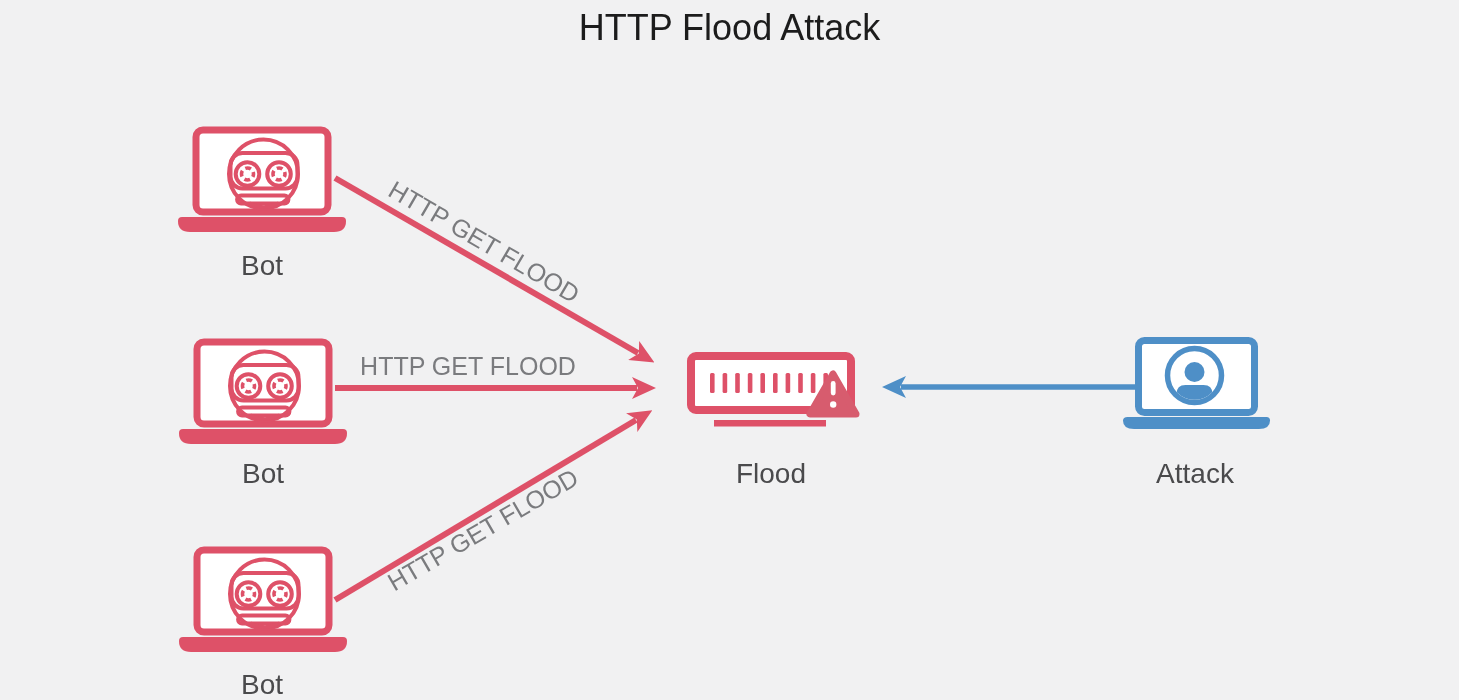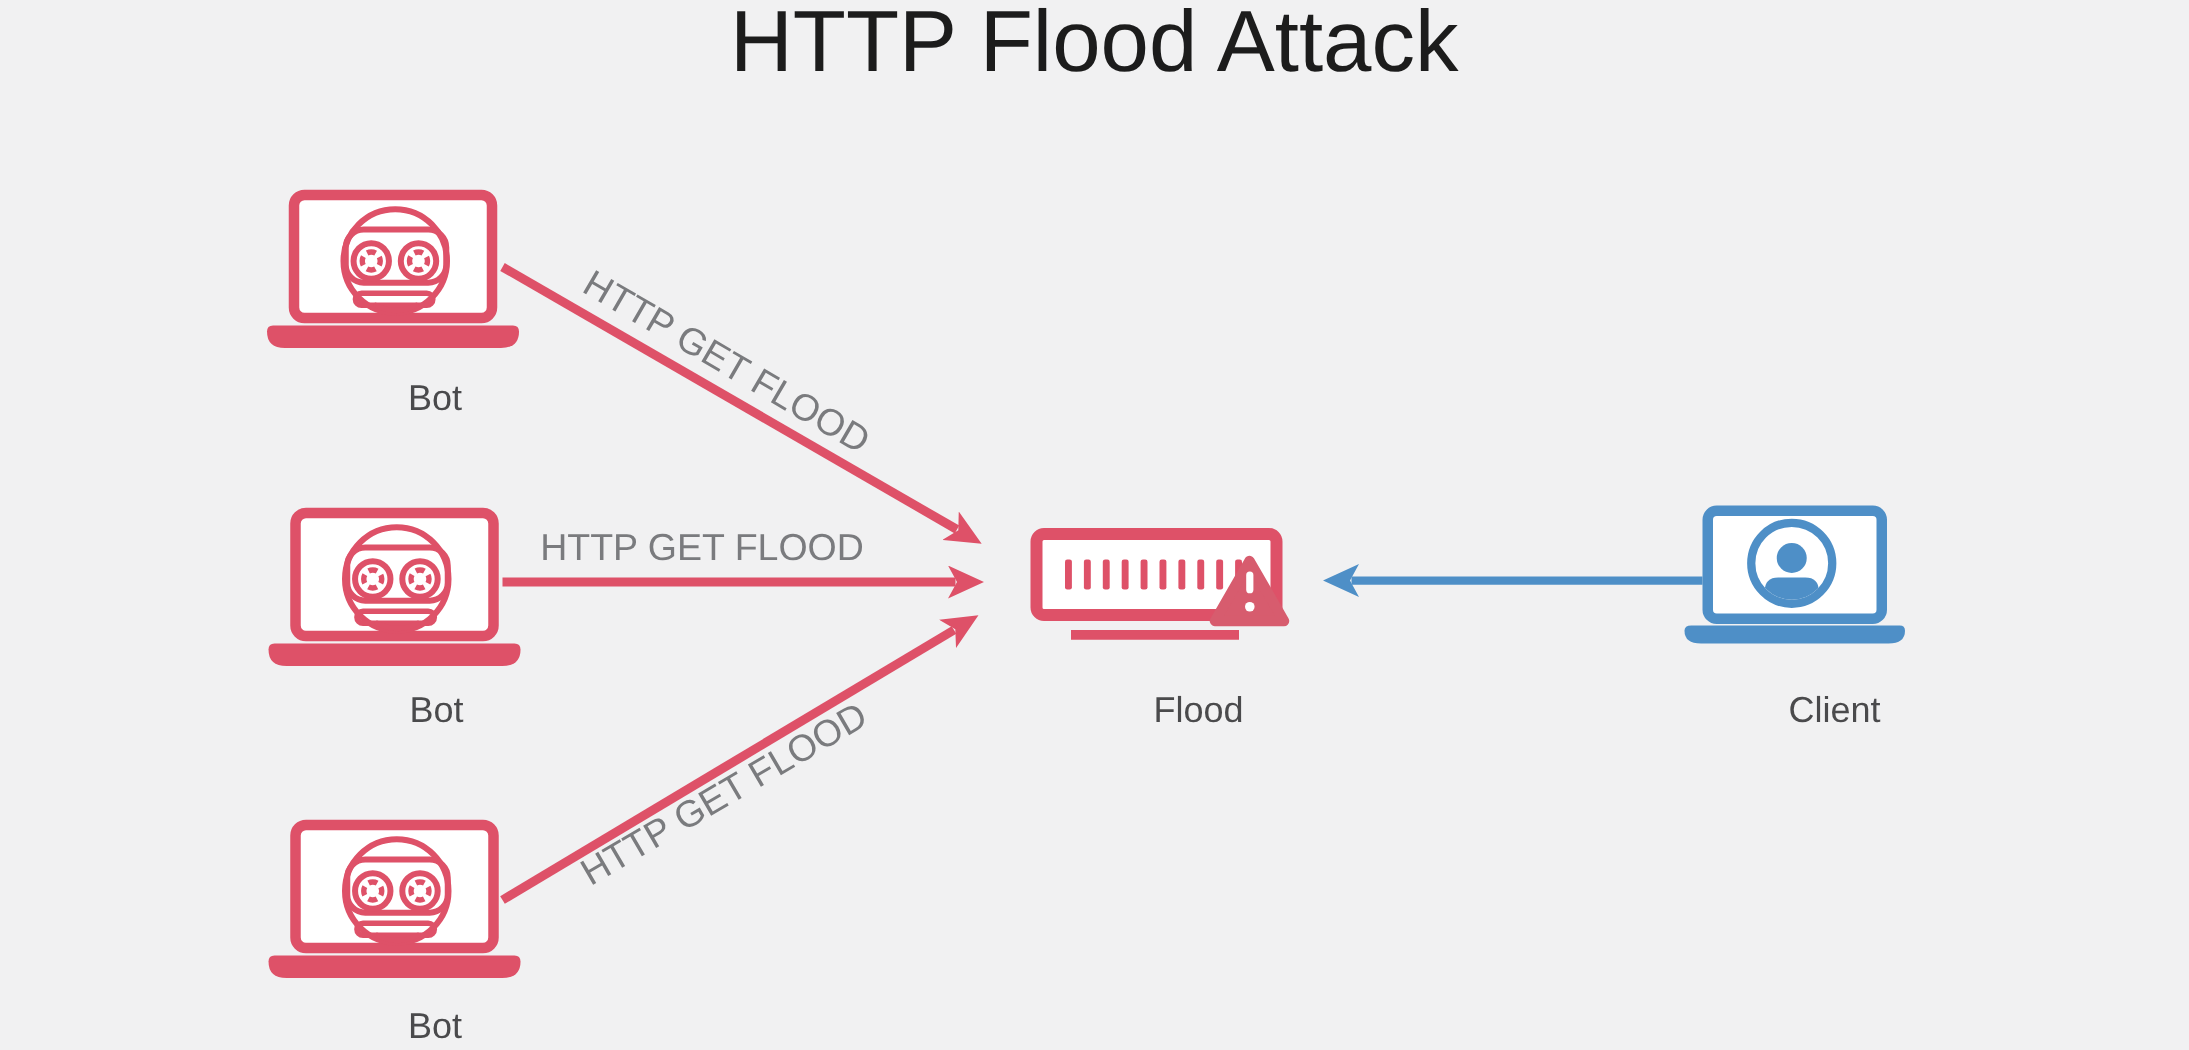--- a/index.html
+++ b/index.html
@@ -4,26 +4,26 @@
 <style>
   html,body{margin:0;padding:0;background:#e8e8ea;}
   .canvas{
     position:relative;width:1459px;height:700px;overflow:hidden;
     background:var(--background,#F1F1F2);
     font-family:"Liberation Sans","DejaVu Sans",sans-serif;
   }
   .canvas svg{position:absolute;left:0;top:0;}
   .title{
     position:absolute;top:0;left:0;width:100%;text-align:center;
-    font-size:58px;line-height:56px;color:var(--title-text,#1C1C1C);
+    font-size:36px;line-height:56px;color:var(--title-text,#1C1C1C);
     font-weight:400;
   }
   .node-label{
     position:absolute;transform:translate(-50%,-50%);
-    font-size:24px;color:var(--node-label,#4A4A4C);white-space:nowrap;margin-left:28px;
+    font-size:28px;color:var(--node-label,#4A4A4C);white-space:nowrap;
   }
   .flood-label{
     position:absolute;font-size:25px;color:var(--arrow-label,#7A7B7E);
     white-space:nowrap;
   }
   .flood-label.rot-down{transform:translate(-50%,-50%) rotate(30.3deg);}
   .flood-label.horiz{transform:translate(-50%,-50%);}
   .flood-label.rot-up{transform:translate(-50%,-50%) rotate(-30.3deg);}
   .stroke-red{stroke:var(--attack-red,#DE5168);}
   .fill-red{fill:var(--attack-red,#DE5168);}
@@ -122,19 +122,19 @@
         <circle cx="-2" cy="-4.5" r="10" class="fill-blue"></circle>
         <path d="M-20,25 L-20,17.5 Q-20,8.5 -11,8.5 L7,8.5 Q16,8.5 16,17.5 L16,25 Z" class="fill-blue" clip-path="url(#person-clip)"></path>
       </g>
     </g>
   </svg>
 
   <div class="node-label" style="left:262px;top:266px;">Bot</div>
   <div class="node-label" style="left:263px;top:474px;">Bot</div>
   <div class="node-label" style="left:262px;top:685px;">Bot</div>
   <div class="node-label" style="left:771px;top:474px;">Flood</div>
-  <div class="node-label" style="left:1195px;top:474px;">Client</div>
+  <div class="node-label" style="left:1195px;top:474px;">Attack</div>
 
   <div class="flood-label rot-down" style="left:484px;top:242px;">HTTP GET FLOOD</div>
   <div class="flood-label horiz" style="left:468px;top:366px;">HTTP GET FLOOD</div>
   <div class="flood-label rot-up" style="left:483px;top:530px;">HTTP GET FLOOD</div>
 
 </div>
 
 </body></html>

